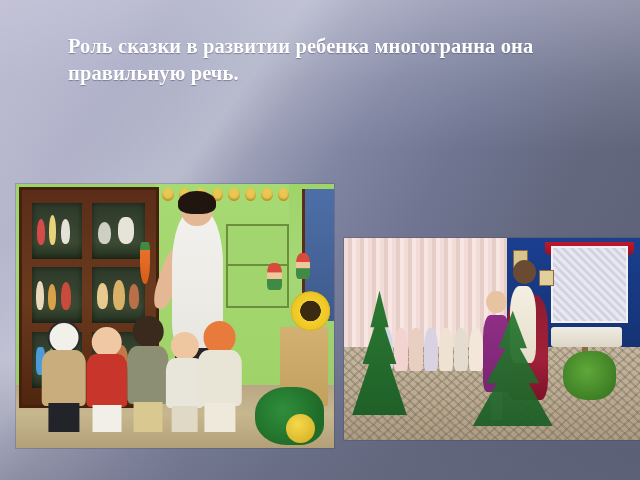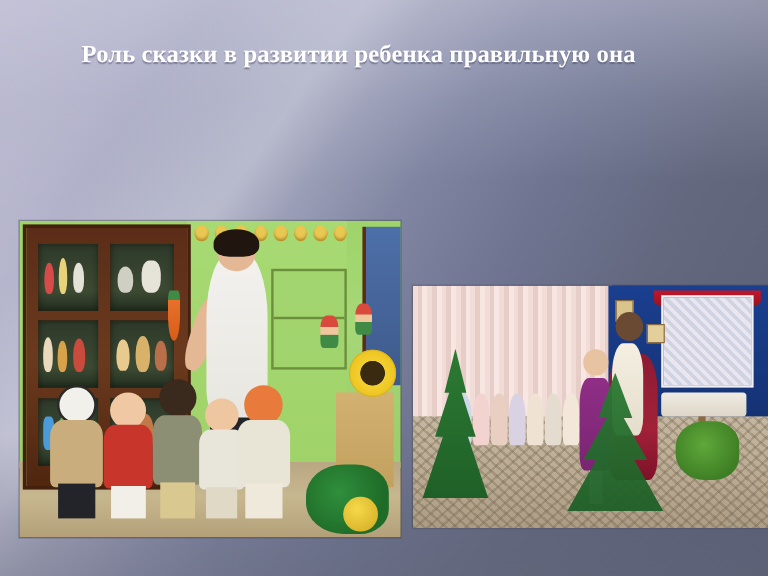--- a/index.html
+++ b/index.html
@@ -345,21 +345,22 @@
 
 <div id="slide">
 
   <div class="bg-base"></div>
   <div class="bg-leftwarm"></div>
   <div class="bg-sheen"></div>
   <div class="bg-topglow"></div>
   <div class="bg-bottomshade"></div>
 
   <div id="title-block">
-    <div class="title-line">Роль сказки в развитии ребенка правильную она</div>
+    <div class="title-line">Роль сказки в развитии ребенка многогранна она</div>
+    <div class="title-line">правильную речь.</div>
   </div>
 
   <div class="photo" id="photo-left">
     <div class="photo-inner">
       <div class="lp-wall"></div>
       <div class="lp-greenwall"></div>
       <div class="lp-floor"></div>
 
       <div class="lp-garland">
         <span></span>

